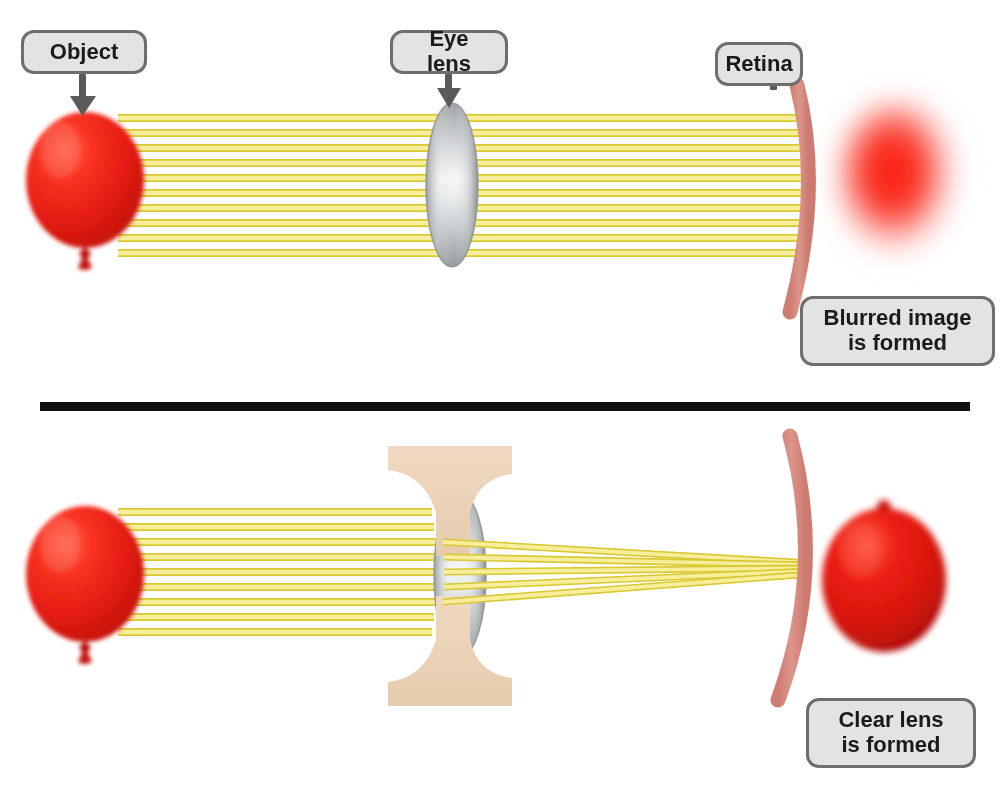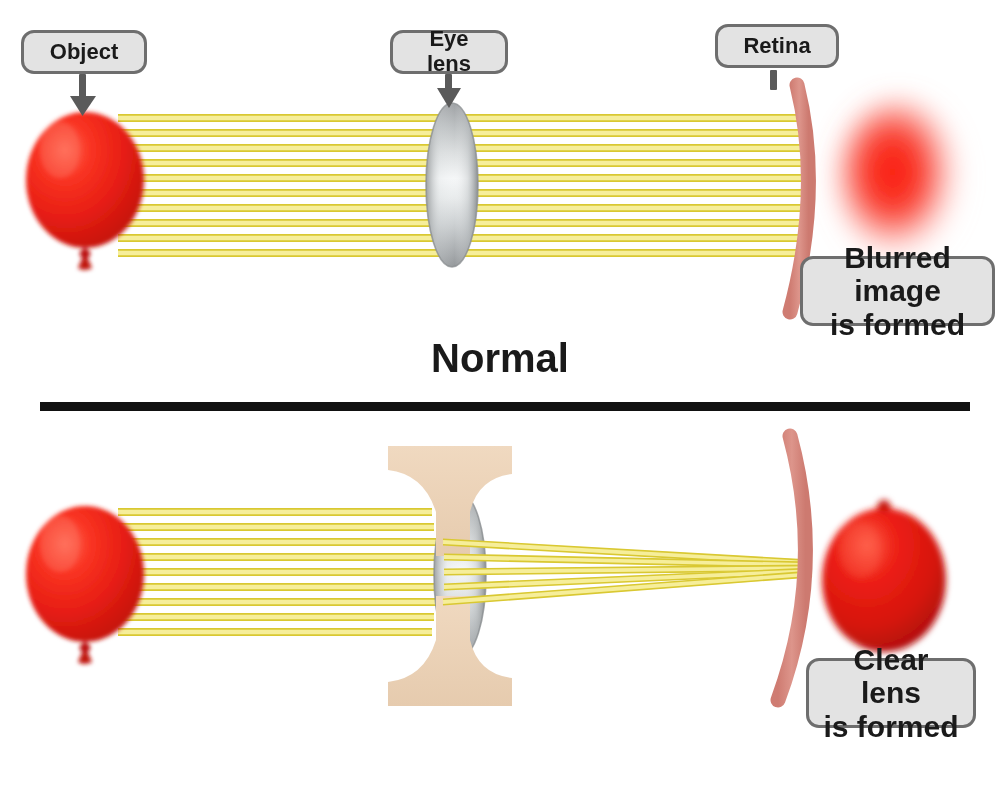--- a/index.html
+++ b/index.html
@@ -34,25 +34,25 @@
     font-weight: bold;
     text-align: center;
     line-height: 1.12;
     white-space: pre-line;
     box-sizing: border-box;
     display: flex;
     align-items: center;
     justify-content: center;
   }
   .chip-1line { font-size: 22px; padding: 4px 13px; }
-  .chip-2line { font-size: 30px; padding: 6px 13px; }
+  .chip-2line { font-size: 22px; padding: 6px 13px; margin-top: 40px; }
 
   #chip-object   { left: 21px;  top: 30px;  width: 126px; height: 44px; }
   #chip-eyelens  { left: 390px; top: 30px;  width: 118px; height: 44px; }
-  #chip-retina   { left: 715px; top: 24px;  width: 124px; height: 44px; }
+  #chip-retina   { left: 715px; top: 42px;  width: 88px; height: 44px; }
   #chip-blurred  { left: 800px; top: 256px; width: 195px; height: 70px; }
   #chip-clear    { left: 806px; top: 658px; width: 170px; height: 70px; }
 
   
   .caption {
     position: absolute;
     font-size: 40px;
     font-weight: bold;
     color: #1a1a1a;
     text-align: center;
@@ -330,16 +330,15 @@
   <div class="chip chip-1line" id="chip-eyelens">Eye lens</div>
 
   <div class="chip chip-1line" id="chip-retina">Retina</div>
 
   <div class="chip chip-2line" id="chip-blurred">Blurred image
 is formed</div>
 
   <div class="chip chip-2line" id="chip-clear">Clear lens
 is formed</div>
 
-  <div class="caption" id="caption-normal">Normal</div>
 
 
 </div>
 
 </body></html>

